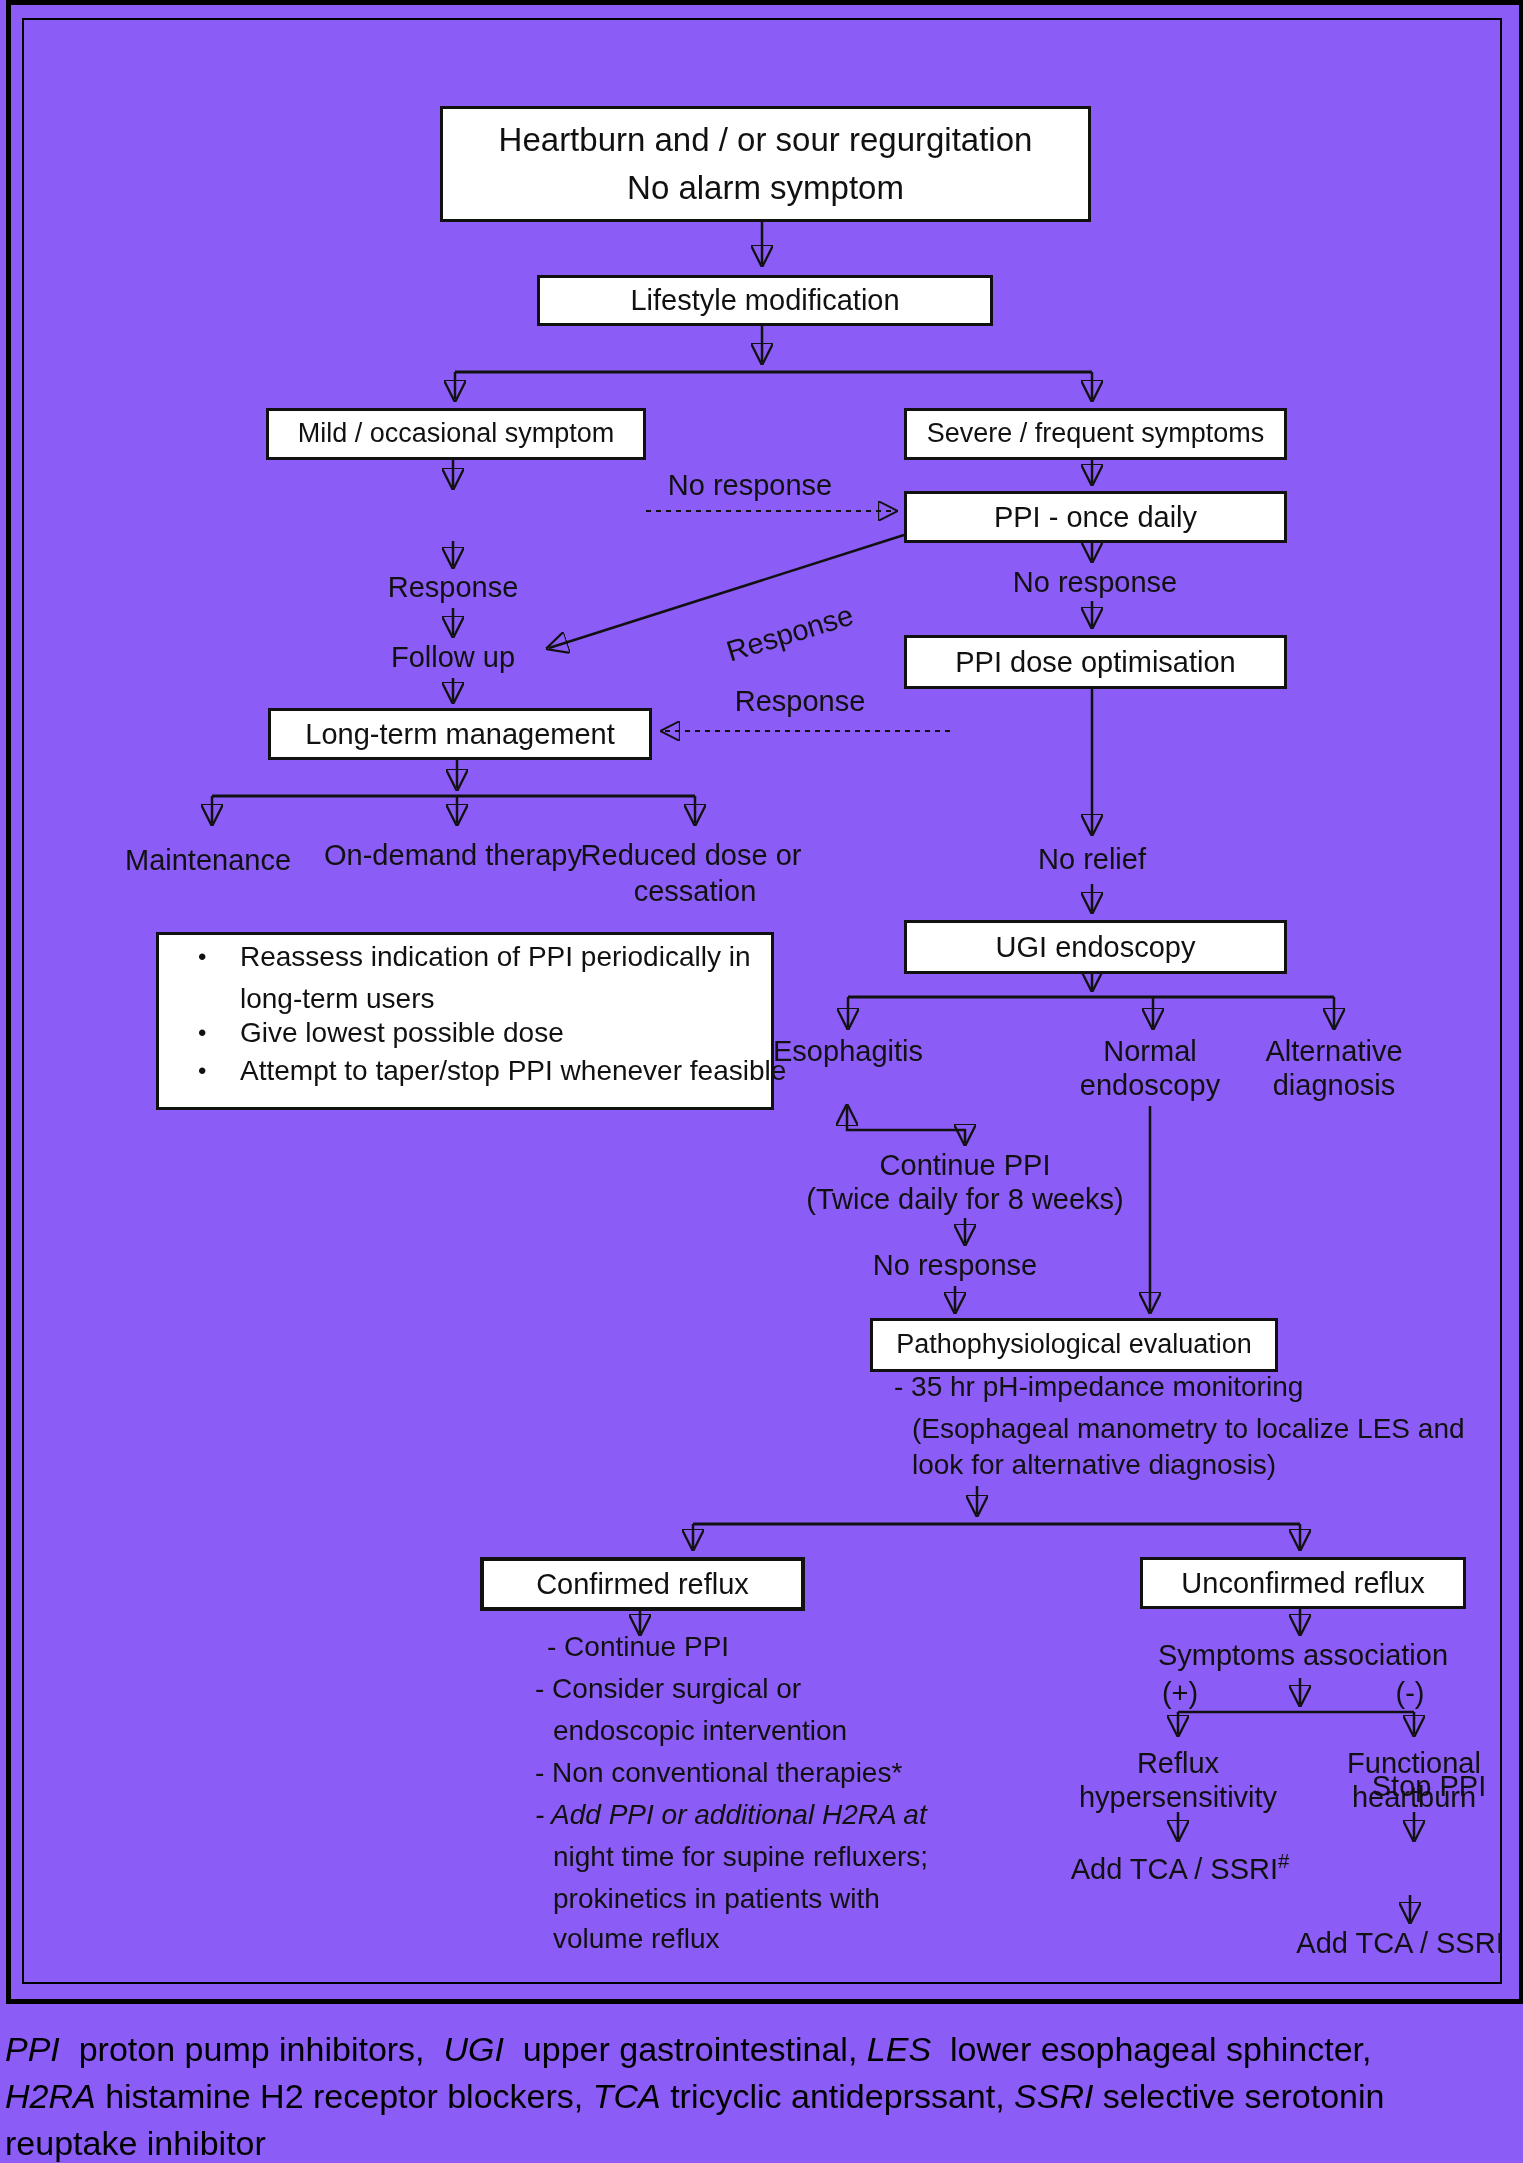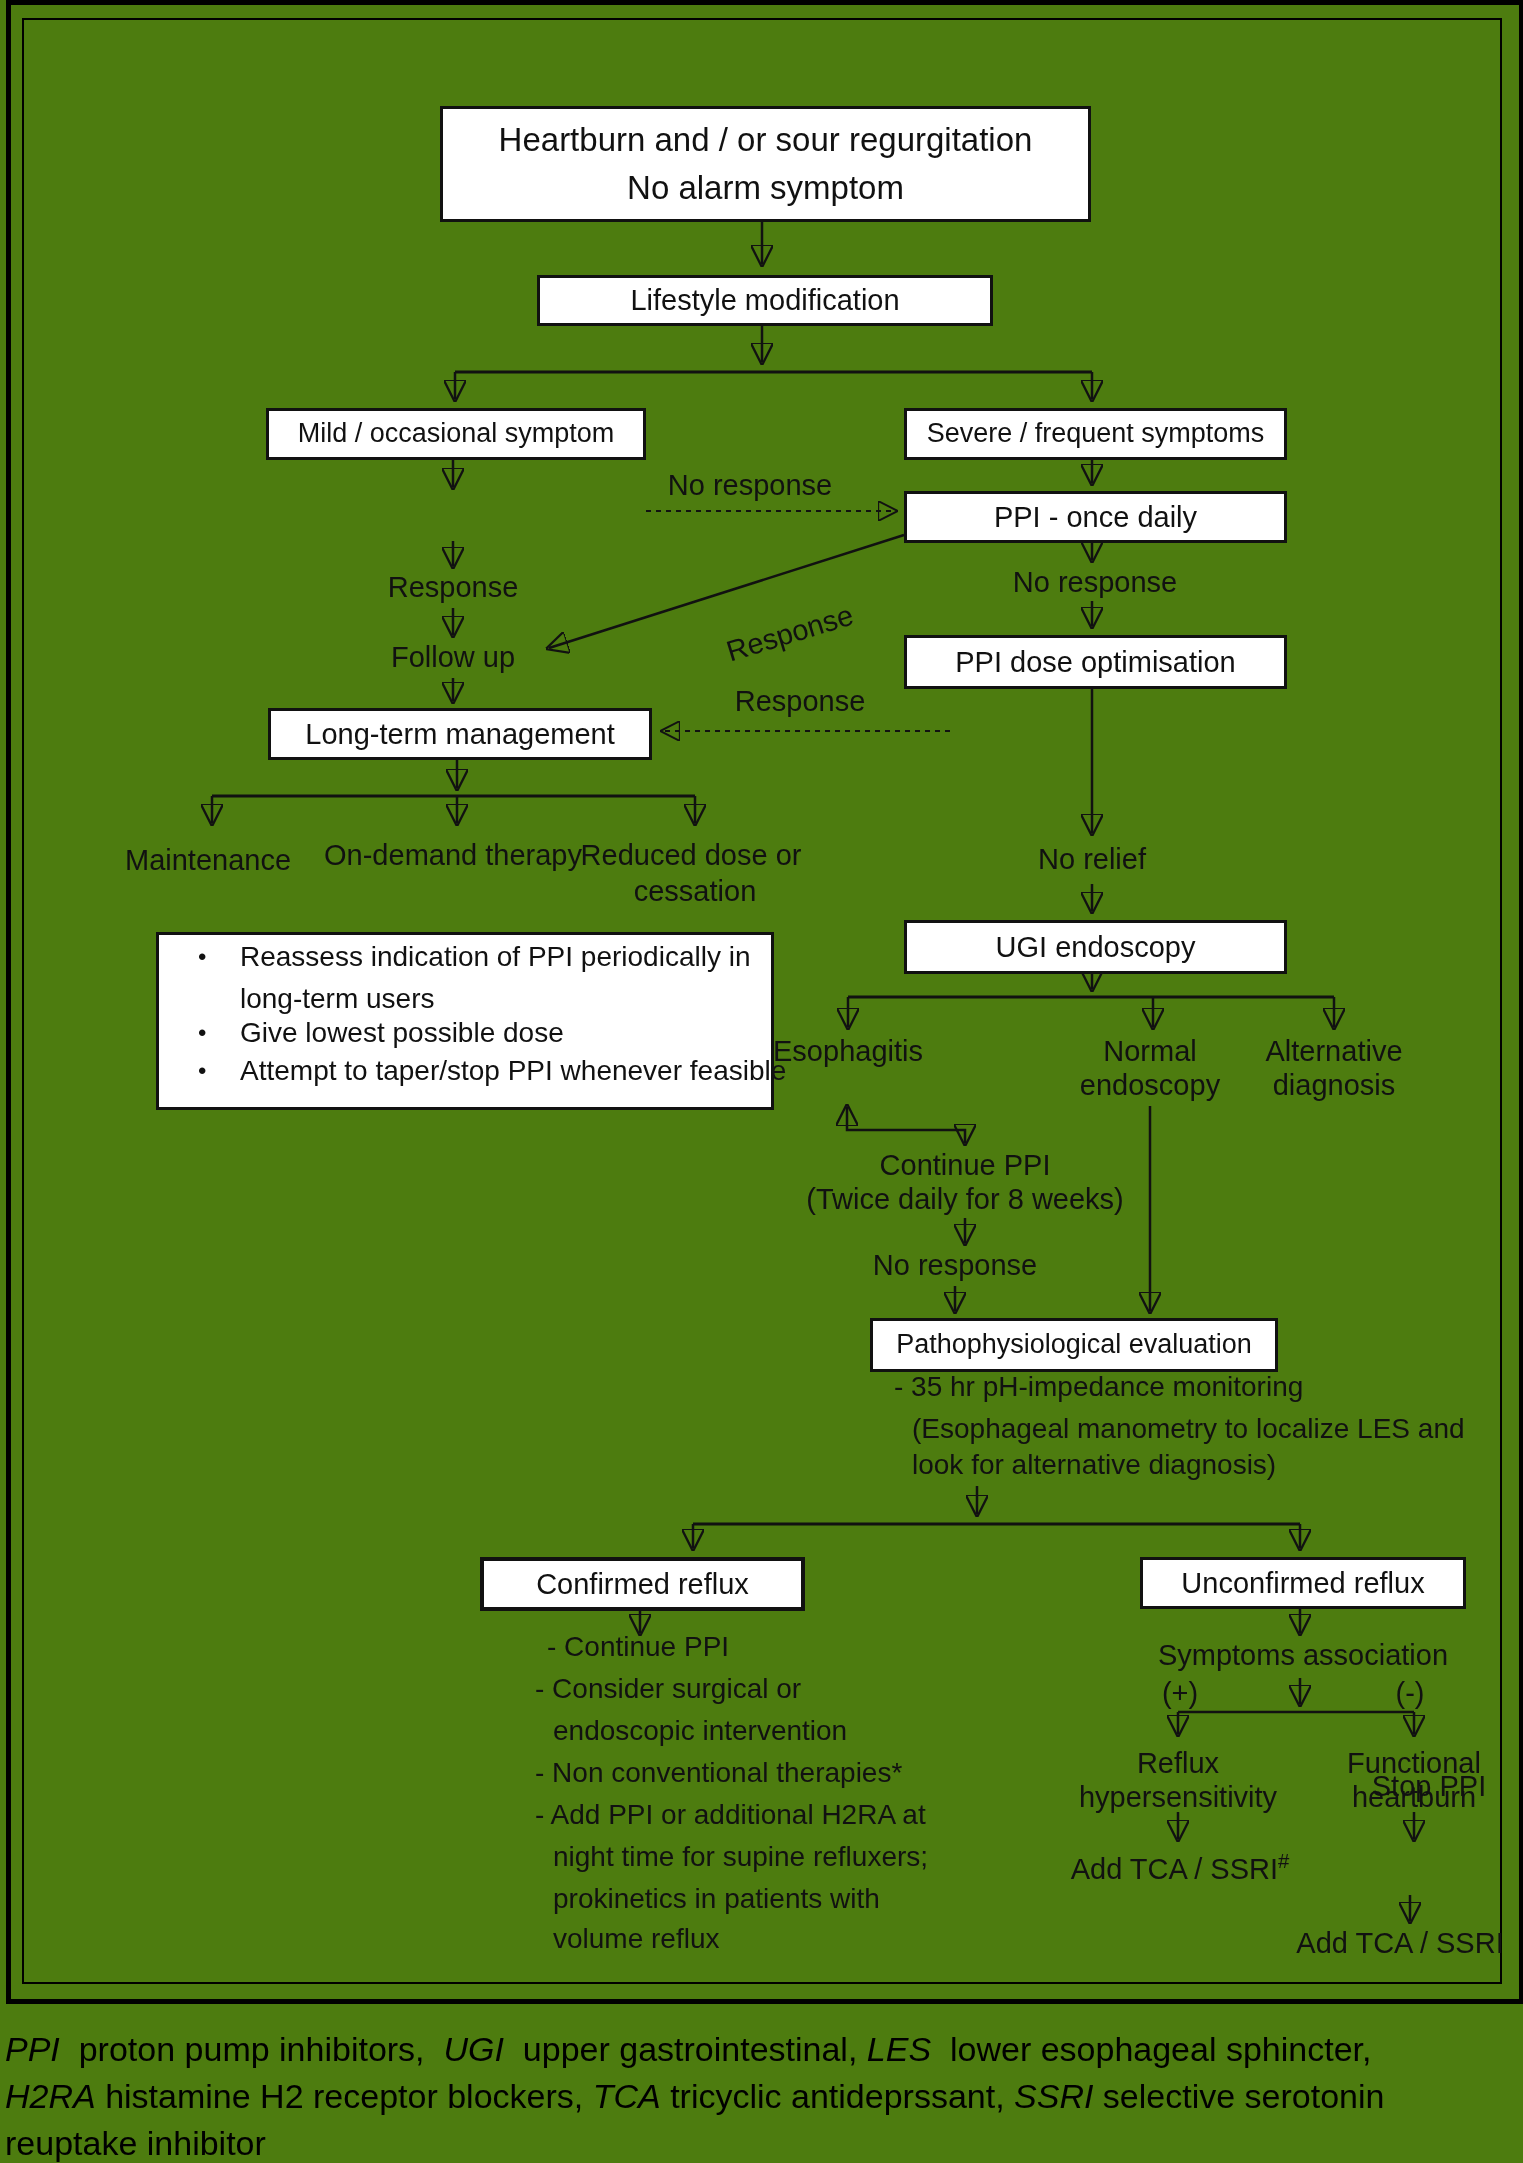--- a/index.html
+++ b/index.html
@@ -1,17 +1,17 @@
 <!DOCTYPE html>
 <html><head>
 <meta charset="utf-8">
 <style>
   html,body{margin:0;padding:0;background:#ffffff;}
   #canvas{
-    position:relative;width:1523px;height:2163px;background:#4d7c0f;
+    position:relative;width:1523px;height:2163px;background:#8b5cf6;
     font-family:"Liberation Sans","DejaVu Sans",sans-serif;color:#111111;overflow:hidden;
   }
   .frame{position:absolute;background:transparent;}
   .box{
     position:absolute;border:3px solid #111;background:#fff;
     display:flex;flex-direction:column;align-items:center;justify-content:center;
     text-align:center;font-size:27px;line-height:1.25;white-space:nowrap;
   }
   .lbl{
     position:absolute;font-size:29px;text-align:center;white-space:nowrap;
@@ -179,21 +179,21 @@
   <div class="txt" style="left:240px;top:1056px;">Attempt to taper/stop PPI whenever feasible</div>
 
   <div class="txt" style="left:894px;top:1372px;">- 35 hr pH-impedance monitoring</div>
   <div class="txt" style="left:912px;top:1414px;">(Esophageal manometry to localize LES and</div>
   <div class="txt" style="left:912px;top:1450px;">look for alternative diagnosis)</div>
 
   <div class="txt" style="left:547px;top:1632px;">- Continue PPI</div>
   <div class="txt" style="left:535px;top:1674px;">- Consider surgical or</div>
   <div class="txt" style="left:553px;top:1716px;">endoscopic intervention</div>
   <div class="txt" style="left:535px;top:1758px;">- Non conventional therapies*</div>
-  <div class="txt" style="left:535px;top:1800px;">- Add PPI or additional H2RA at</div>
+  <div class="txt" style="left:535px;top:1800px;font-style:italic;">- Add PPI or additional H2RA at</div>
   <div class="txt" style="left:553px;top:1842px;">night time for supine refluxers;</div>
   <div class="txt" style="left:553px;top:1884px;">prokinetics in patients with</div>
   <div class="txt" style="left:553px;top:1924px;text-align:center;">volume reflux</div>
 
   <div class="footer"><i>PPI</i><span>  proton pump inhibitors,  </span><i>UGI</i><span>  upper gastrointestinal, </span><i>LES</i><span>  lower esophageal sphincter,
 </span><i>H2RA</i><span> histamine H2 receptor blockers, </span><i>TCA</i><span> tricyclic antideprssant, </span><i>SSRI</i><span> selective serotonin
 reuptake inhibitor</span></div>
 
 </div>
 

